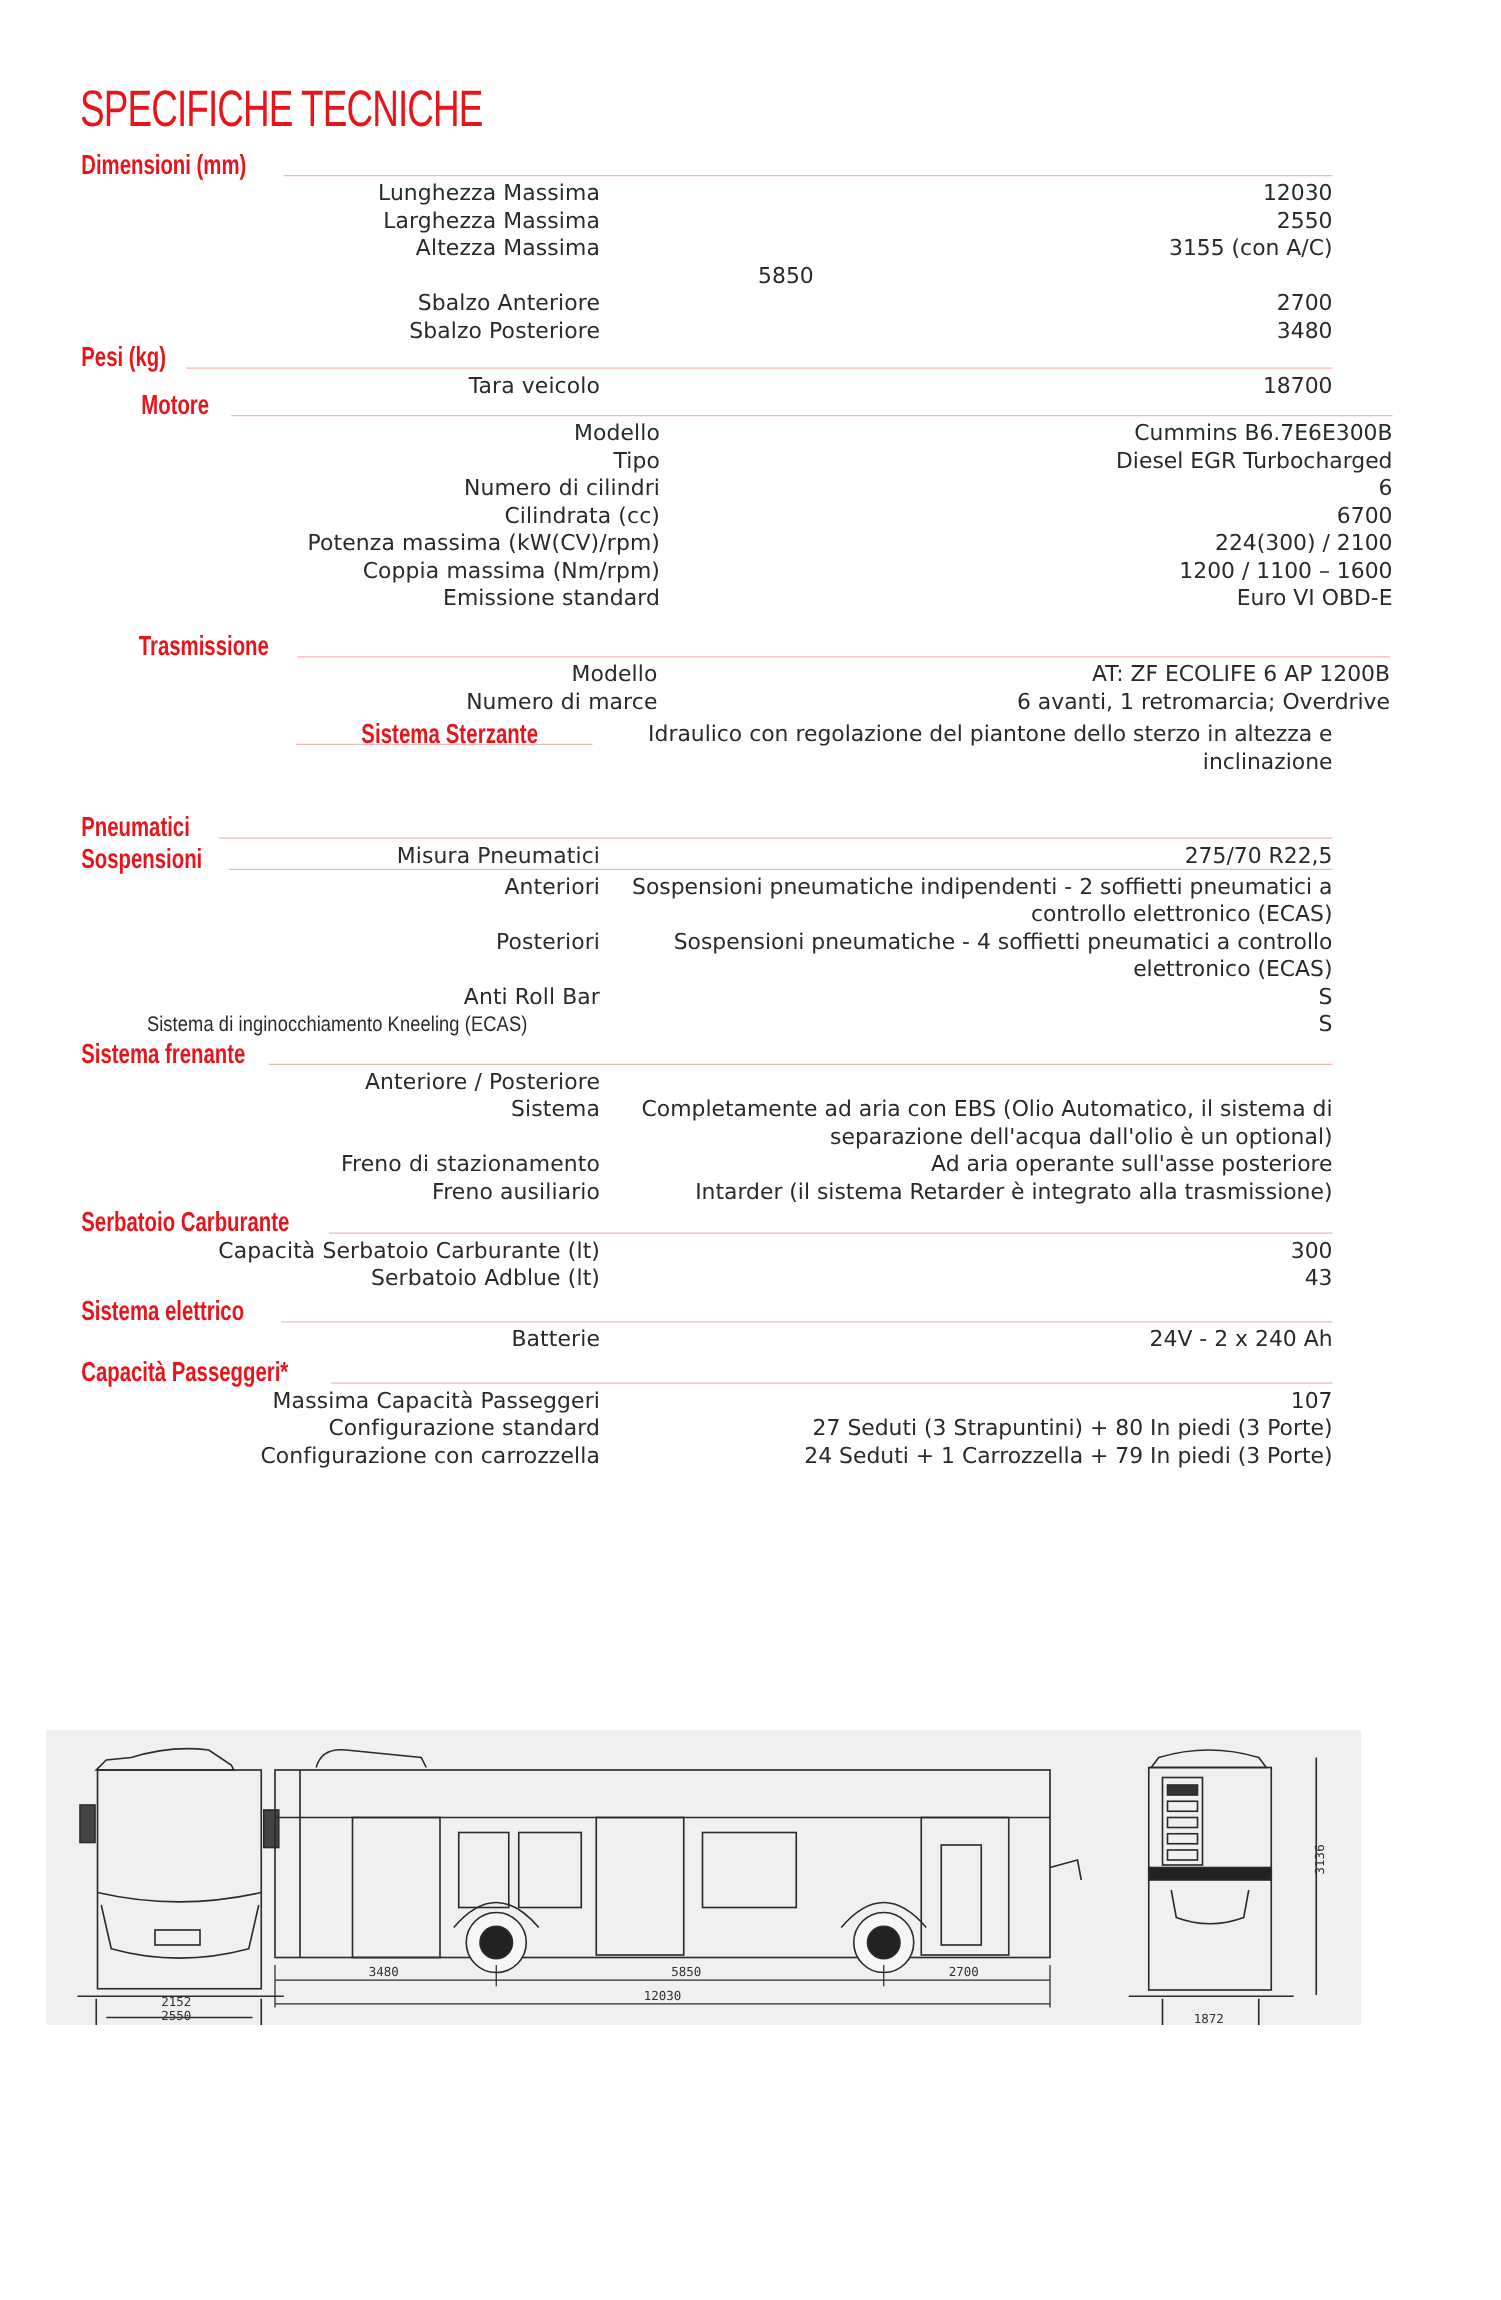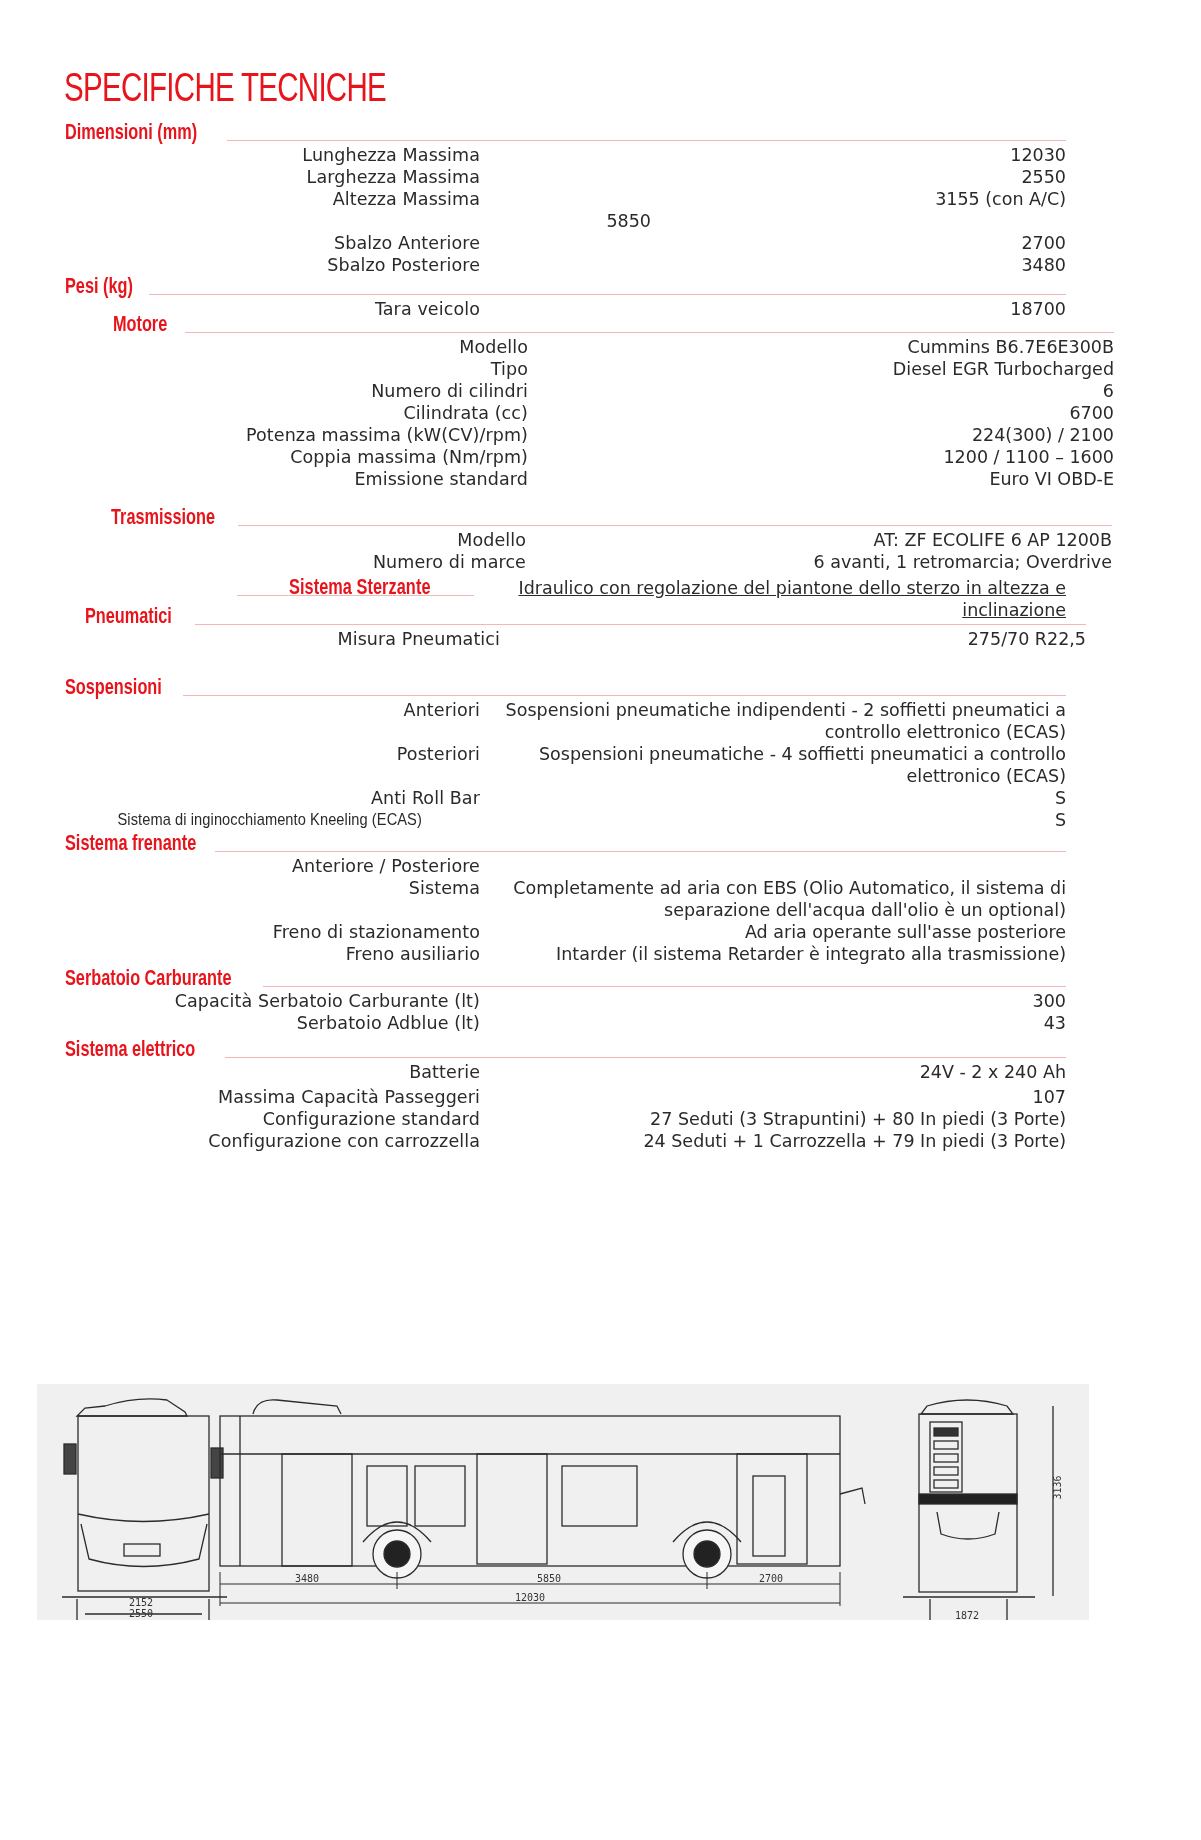--- a/index.html
+++ b/index.html
@@ -108,31 +108,31 @@
   <div class="row">
       <span class="lbl">Modello</span>
       <span class="val">AT: ZF ECOLIFE 6 AP 1200B</span>
     </div>
   <div class="row">
       <span class="lbl">Numero di marce</span>
       <span class="val">6 avanti, 1 retromarcia; Overdrive</span>
     </div>
 </div>
 
-<div class="section" style="top:575px;text-decoration:underline;">
+<div class="section" style="top:575px;">
   <div class="row" style="font-size:17.5px;">
     <div class="lbl" style="position:relative; height:24px;">
       <span class="sec-title">Sistema Sterzante</span>
       <div class="sec-rule" style="left:172px; right:6px;"></div>
     </div>
     <span class="val" style="padding-top:2px;">Idraulico con regolazione del piantone dello sterzo in altezza e inclinazione</span>
   </div>
 </div>
 
-<div class="section" style="top:604px;margin-left:20px;">
+<div class="section" style="top:650px;">
   <div class="sec-head">
       <span class="sec-title">Pneumatici</span>
       <div class="sec-rule" style="left:110px;"></div>
     </div>
   <div class="row">
       <span class="lbl">Misura Pneumatici</span>
       <span class="val">275/70 R22,5</span>
     </div>
 </div>
 
@@ -201,20 +201,24 @@
       <span class="sec-title">Sistema elettrico</span>
       <div class="sec-rule" style="left:160px;"></div>
     </div>
   <div class="row">
       <span class="lbl">Batterie</span>
       <span class="val">24V - 2 x 240 Ah</span>
     </div>
 </div>
 
 <div class="section" style="top:1086px;">
+  <div class="sec-head">
+      <span class="sec-title">Capacità Passeggeri*</span>
+      <div class="sec-rule" style="left:200px;"></div>
+    </div>
   <div class="row">
       <span class="lbl">Massima Capacità Passeggeri</span>
       <span class="val">107</span>
     </div>
   <div class="row">
       <span class="lbl">Configurazione standard</span>
       <span class="val">27 Seduti (3 Strapuntini) + 80 In piedi (3 Porte)</span>
     </div>
   <div class="row">
       <span class="lbl">Configurazione con carrozzella</span>

